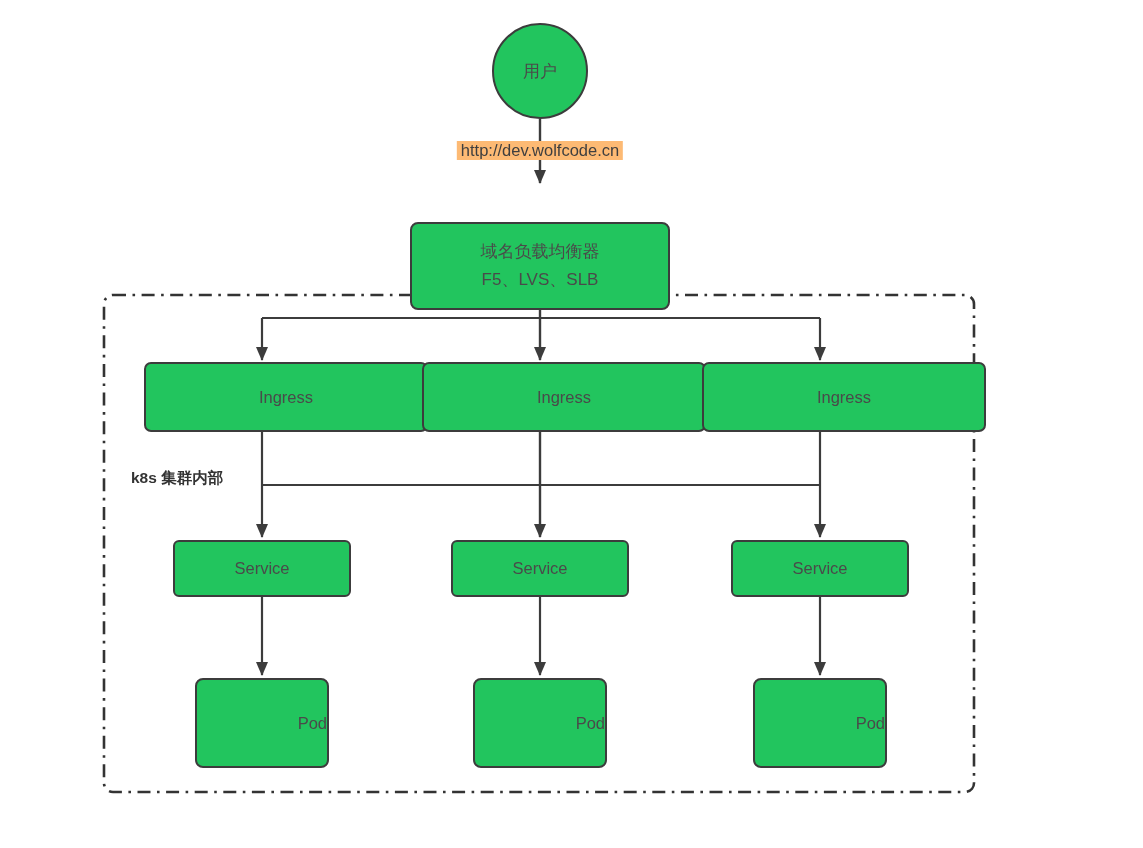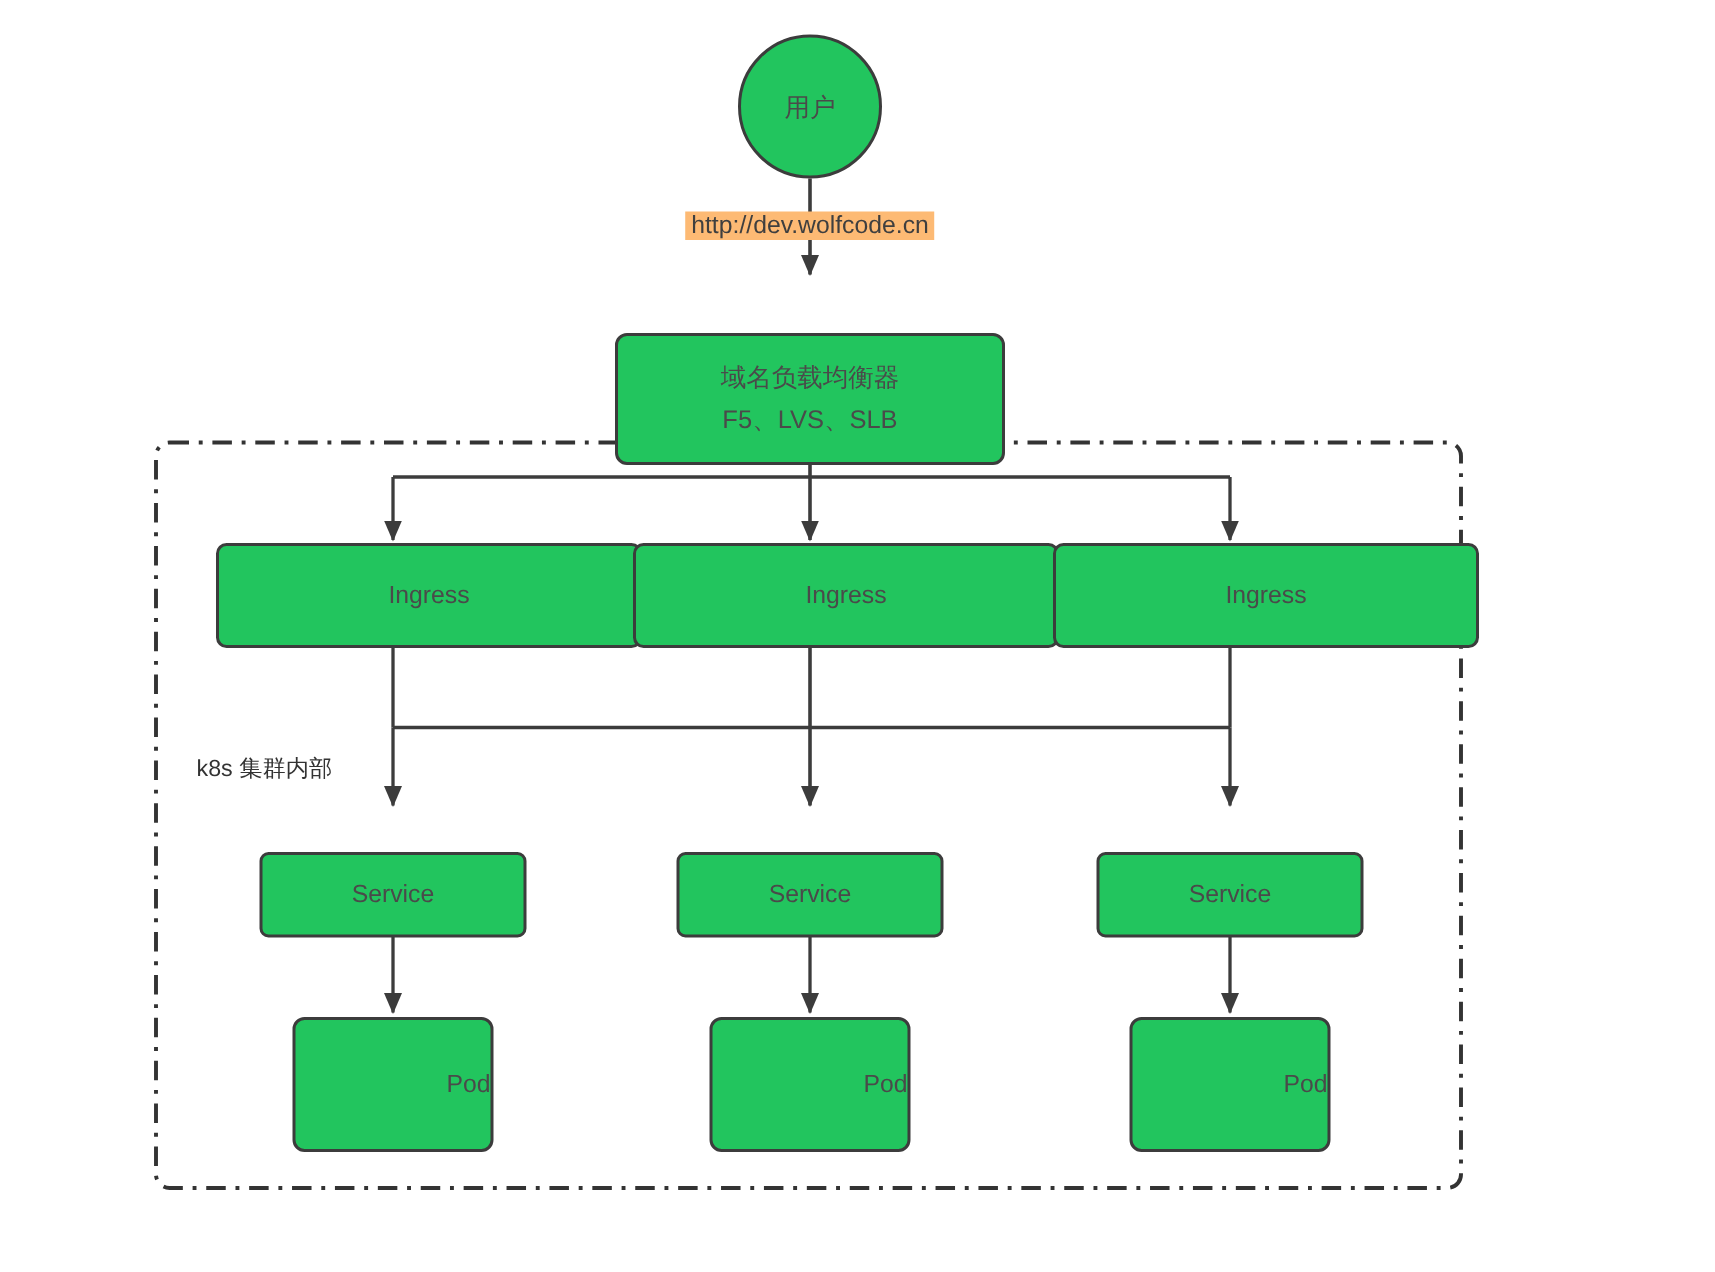--- a/index.html
+++ b/index.html
@@ -51,21 +51,21 @@
     font-size: 17px;
     line-height: 1.65;
     margin-top: 37px;
   }
 
   .node-ingress { top: 362px; width: 284px; height: 70px; }
   .node-ingress.c1 { left: 144px; }
   .node-ingress.c2 { left: 422px; }
   .node-ingress.c3 { left: 702px; }
 
-  .node-service { top: 568px; width: 178px; height: 57px; border-radius: 6px; }
+  .node-service { top: 540px; width: 178px; height: 57px; border-radius: 6px; }
   .node-service.c1 { left: 173px; }
   .node-service.c2 { left: 451px; }
   .node-service.c3 { left: 731px; }
 
   .node-pod { top: 678px; width: 134px; height: 90px; border-radius: 8px; justify-content: flex-end; }
   .node-pod.c1 { left: 195px; }
   .node-pod.c2 { left: 473px; }
   .node-pod.c3 { left: 753px; }
 
   .url-label {
@@ -76,24 +76,23 @@
     padding: 0 4px;
     font-size: 16.5px;
     color: #3f3f3f;
     white-space: nowrap;
   }
 
   .cluster-label {
     position: absolute;
     left: 131px; top: 468px;
     font-size: 15.5px;
-    font-weight: normal;
+    font-weight: bold;
     color: #333333;
     white-space: nowrap;
-    margin-top: 34px;
   }
 </style>
 </head>
 <body>
 
 <div class="canvas">
 
   <svg class="wires" viewBox="0 0 1143 848" xmlns="http://www.w3.org/2000/svg">
     <defs>
       <marker id="ah" markerUnits="userSpaceOnUse" markerWidth="14" markerHeight="12" viewBox="0 0 14 12" refX="13" refY="6" orient="auto">

